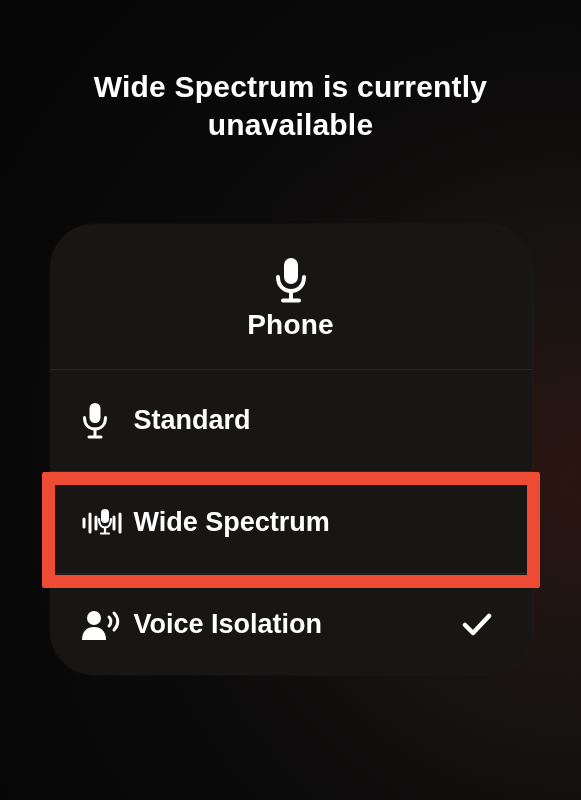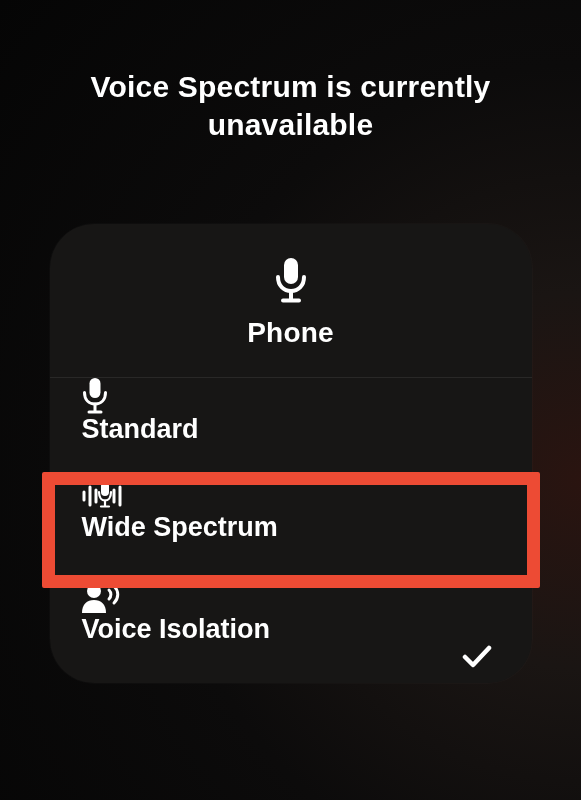--- a/index.html
+++ b/index.html
@@ -35,38 +35,37 @@
       width: 482px;
       border-radius: 44px;
       background: #171615;
       box-shadow: 0 0 0 1px rgba(255,255,255,0.02);
       overflow: visible;
     }
     .panel-header {
       display: flex;
       flex-direction: column;
       align-items: center;
-      gap: 14px;
+      gap: 6px;
       padding: 34px 20px 28px;
     }
     .panel-title {
       font-size: 28px;
       font-weight: 700;
       color: #fff;
       letter-spacing: 0.2px;
     }
     .option {
       position: relative;
       display: flex;
-      align-items: flex-start;
+      align-items: center;
       height: 102px;
       padding: 0 40px 0 32px;
       border-top: 1px solid rgba(255,255,255,0.08);
       cursor: pointer;
-      flex-direction: column;
     }
     .option:last-child { border-bottom-left-radius: 44px; border-bottom-right-radius: 44px; }
     .option .opt-icon {
       width: 52px;
       display: flex;
       align-items: center;
       justify-content: flex-start;
     }
     .option .opt-label {
       font-size: 27px;
@@ -84,21 +83,21 @@
       right: -8px;
       height: 116px;
       top: 248px;
       border-radius: 2px;
     }
     svg { display: block; }
   </style>
 </head>
 <body>
 
-<div class="status-message">Voice Spectrum is currently unavailable</div>
+<div class="status-message">Wide Spectrum is currently unavailable</div>
 
 <div class="panel">
 
   <div class="panel-header">
     <span class="header-icon">
       <svg width="34" height="45" viewBox="0 0 34 45" fill="none">
         <rect x="10" y="0" width="14" height="26" rx="7" fill="#ffffff"></rect>
         <path d="M4 19 C4 28 10 33 17 33 C24 33 30 28 30 19" stroke="#ffffff" stroke-width="4" stroke-linecap="round" fill="none"></path>
         <line x1="17" y1="33" x2="17" y2="41" stroke="#ffffff" stroke-width="4" stroke-linecap="round"></line>
         <line x1="9" y1="42.5" x2="25" y2="42.5" stroke="#ffffff" stroke-width="4" stroke-linecap="round"></line>

